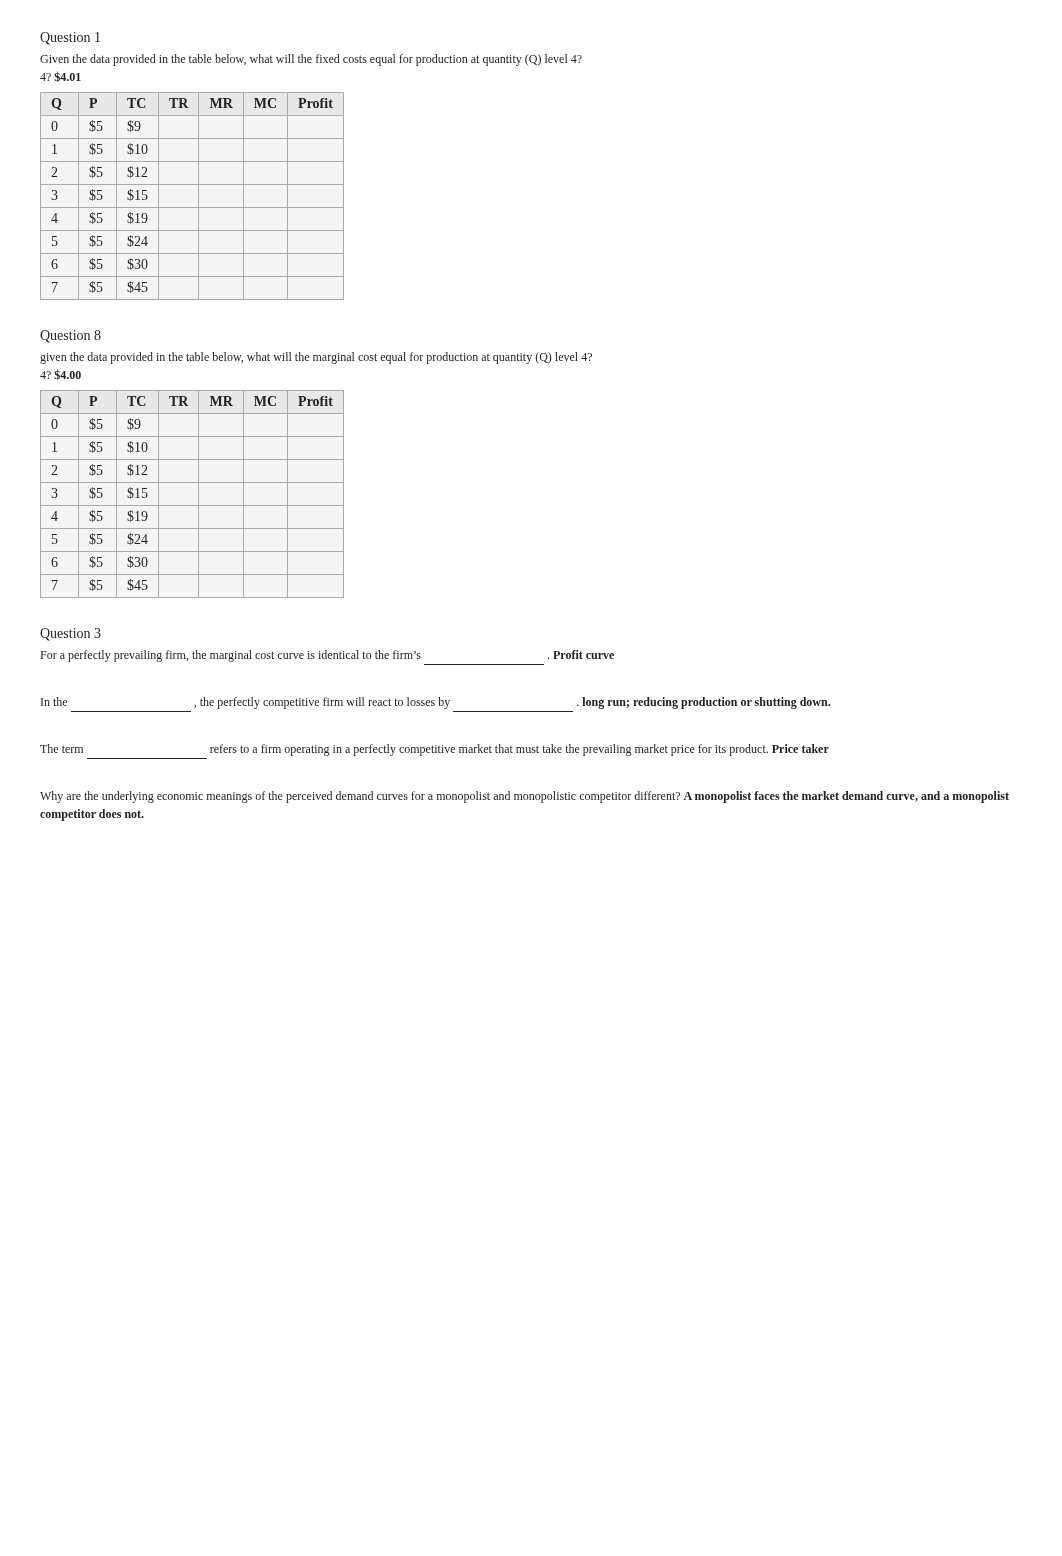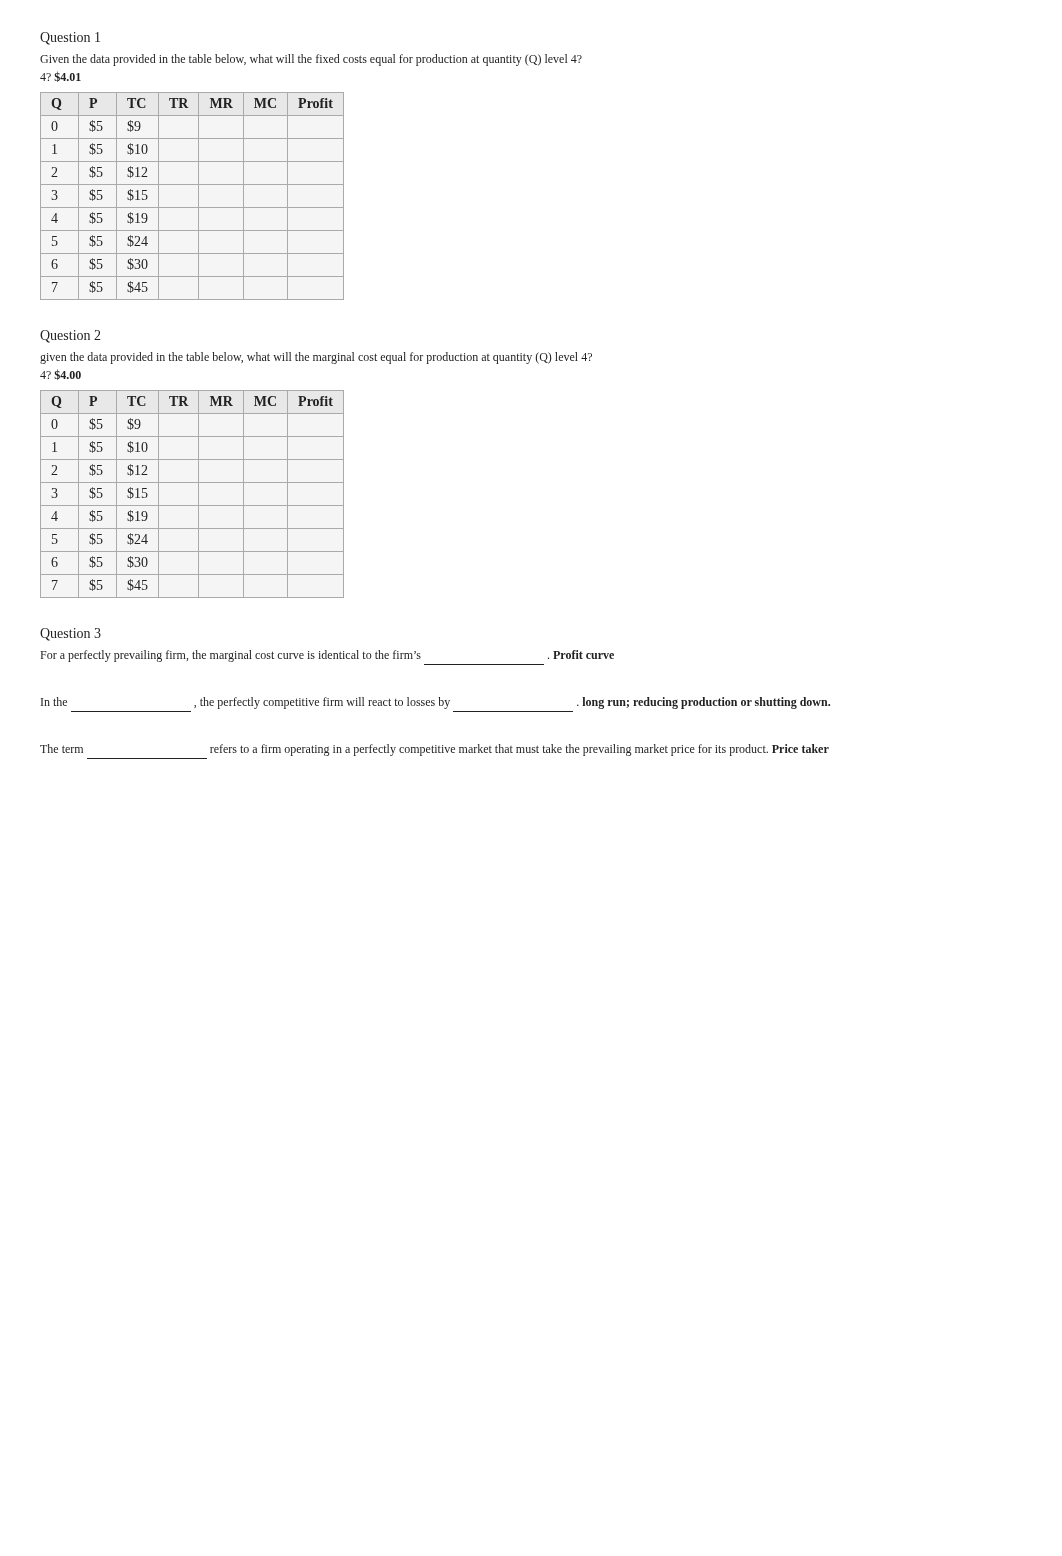--- a/index.html
+++ b/index.html
@@ -143,21 +143,21 @@
             <td></td>
             <td></td>
             <td></td>
             <td></td>
           </tr>
         </tbody>
     </table>
   </div>
 
   <div class="question-block">
-    <div class="question-title">Question 2</div>
+    <div class="question-title">Question 8</div>
     <div class="question-text">
       <span>given the data provided in the table below, what will the marginal cost equal for production at quantity (Q) level 4?</span>
       <br>
       4? <strong>$4.00</strong>
     </div>
     <table>
       <thead>
         <tr>
           <th>Q</th>
           <th>P</th>
@@ -267,15 +267,19 @@
   <div class="question-block">
     <div class="question-text">
       <span>The term</span>
       <span class="blank">&nbsp;&nbsp;&nbsp;&nbsp;&nbsp;&nbsp;&nbsp;&nbsp;&nbsp;&nbsp;&nbsp;&nbsp;&nbsp;&nbsp;&nbsp;&nbsp;&nbsp;&nbsp;&nbsp;</span>
       <span>refers to a firm operating in a perfectly competitive market that must take the prevailing market price for its product.</span>
       <strong>Price taker</strong>
     </div>
   </div>
 
   <div class="question-block">
+    <div class="question-text">
+      <span>Why are the underlying economic meanings of the perceived demand curves for a monopolist and monopolistic competitor different?</span>
+      <strong>A monopolist faces the market demand curve, and a monopolist competitor does not.</strong>
+    </div>
   </div>
 
 </div>
 
 </body></html>

